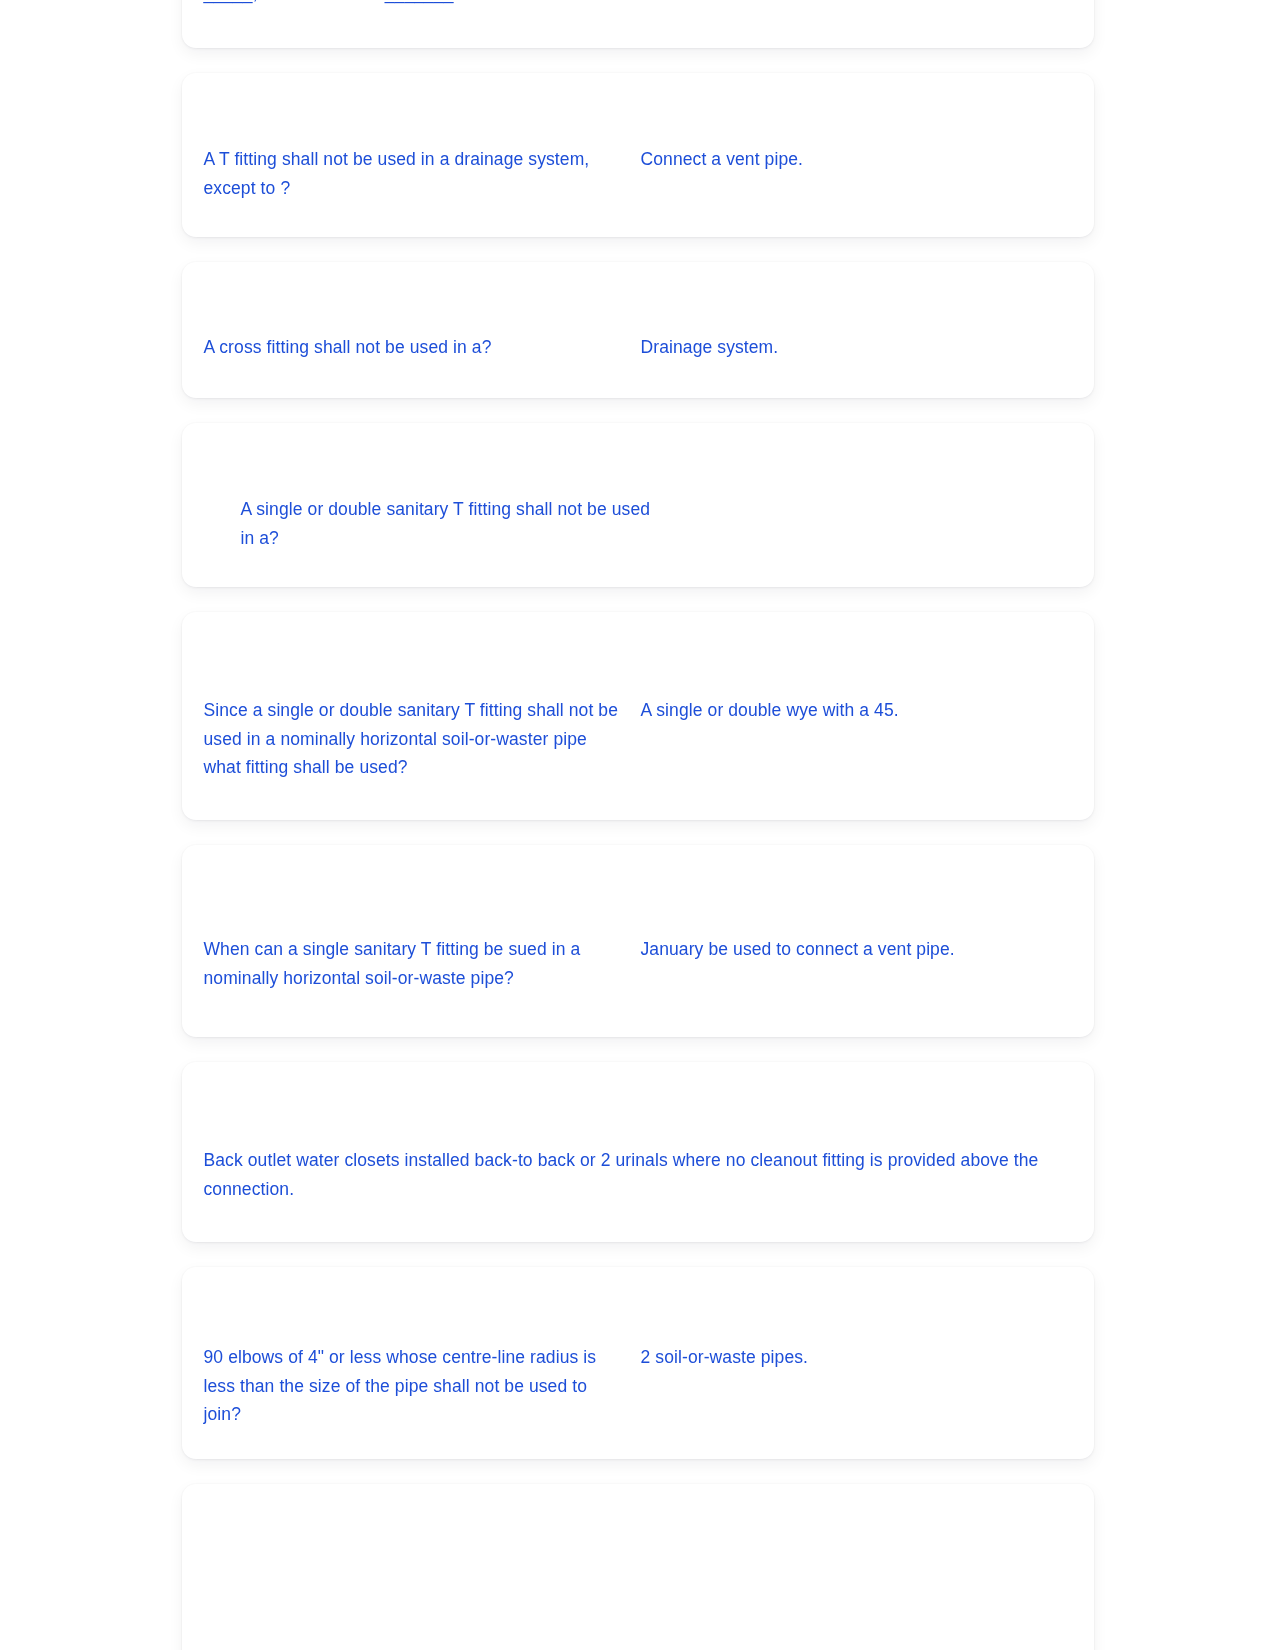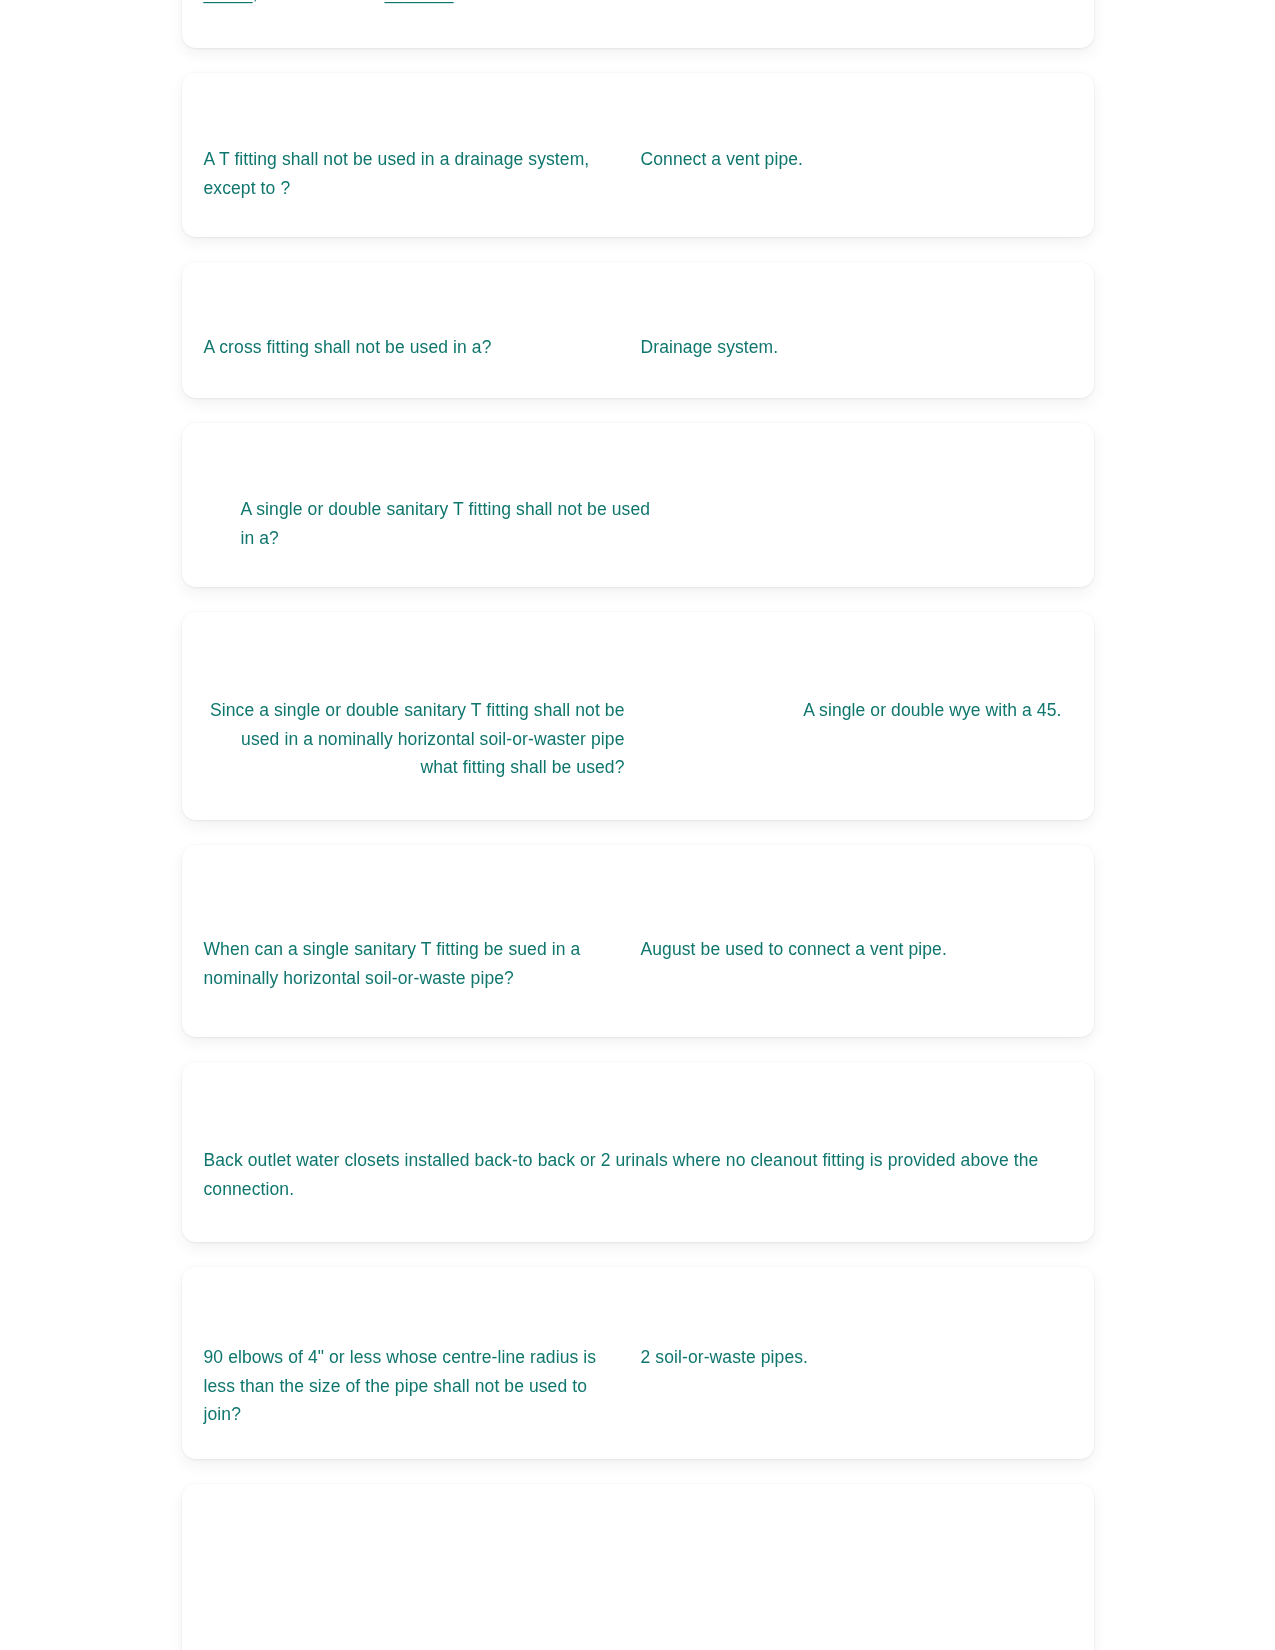--- a/index.html
+++ b/index.html
@@ -58,21 +58,21 @@
   .card-inner {
     display: flex;
     width: 100%;
     align-items: flex-start;
   }
 
   .term,
   .definition {
     font-size: 17.5px;
     line-height: 28.6px;
-    color: #0f766e;
+    color: #1d4ed8;
     letter-spacing: 0.1px;
     white-space: pre-line;
   }
 
   .term {
     width: 437px;
     flex: 0 0 437px;
     padding-right: 16px;
   }
 
@@ -89,21 +89,21 @@
   .h-5 { height: 208px; }
   .h-6 { height: 192px; }
   .h-7 { height: 180px; }
   .h-8 { height: 192px; }
   .h-9 { height: 210px; }
 
   .card.c1 .card-inner { align-items: center; }
   .card.c2 .card-inner { padding-top: 38px; }
   .card.c3 .card-inner { padding-top: 34px; justify-content: center; }
   .card.c4 .card-inner { padding-top: 38px; margin-left: 37px; }
-  .card.c5 .card-inner { padding-top: 46px; text-align: right; }
+  .card.c5 .card-inner { padding-top: 46px; }
   .card.c6 .card-inner { padding-top: 46px; }
   .card.c7 .card-inner { padding-top: 46px; }
   .card.c8 .card-inner { padding-top: 46px; }
   .card.c9 .card-inner { padding-top: 46px; }
 </style>
 </head>
 <body>
 
 <div class="page">
   <div class="card-stack">
@@ -138,21 +138,21 @@
     <div class="card c5 h-5">
       <div class="card-inner">
         <div class="term">Since a single or double sanitary T fitting shall not be used in a nominally horizontal soil-or-waster pipe what fitting shall be used?</div>
         <div class="definition">A single or double wye with a 45.</div>
       </div>
     </div>
 
     <div class="card c6 h-6">
       <div class="card-inner">
         <div class="term">When can a single sanitary T fitting be sued in a nominally horizontal soil-or-waste pipe?</div>
-        <div class="definition">August be used to connect a vent pipe.</div>
+        <div class="definition">January be used to connect a vent pipe.</div>
       </div>
     </div>
 
     <div class="card c7 h-7">
       <div class="card-inner">
         <div class="definition">Back outlet water closets installed back-to back or 2 urinals where no cleanout fitting is provided above the connection.</div>
       </div>
     </div>
 
     <div class="card c8 h-8">

